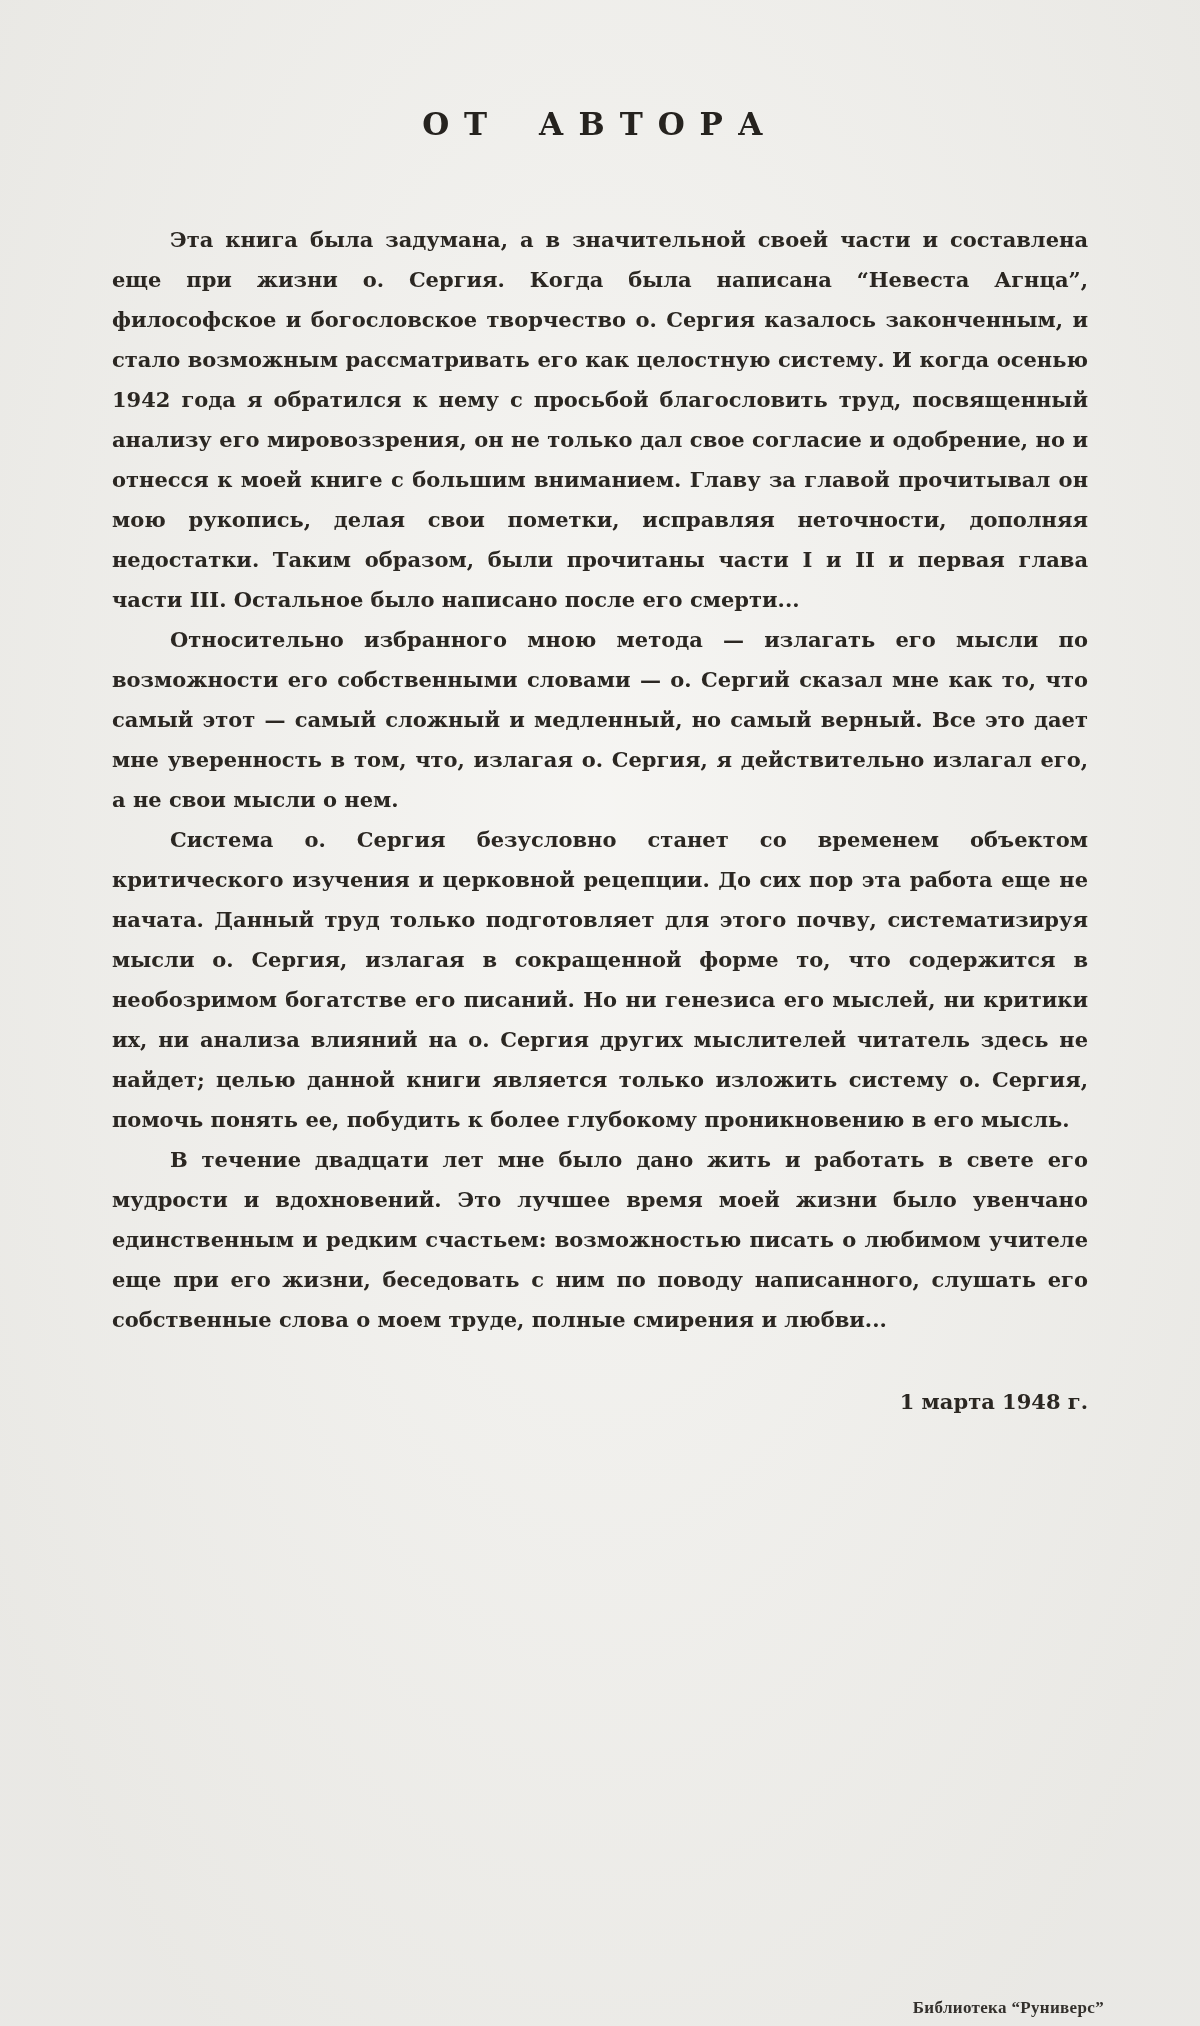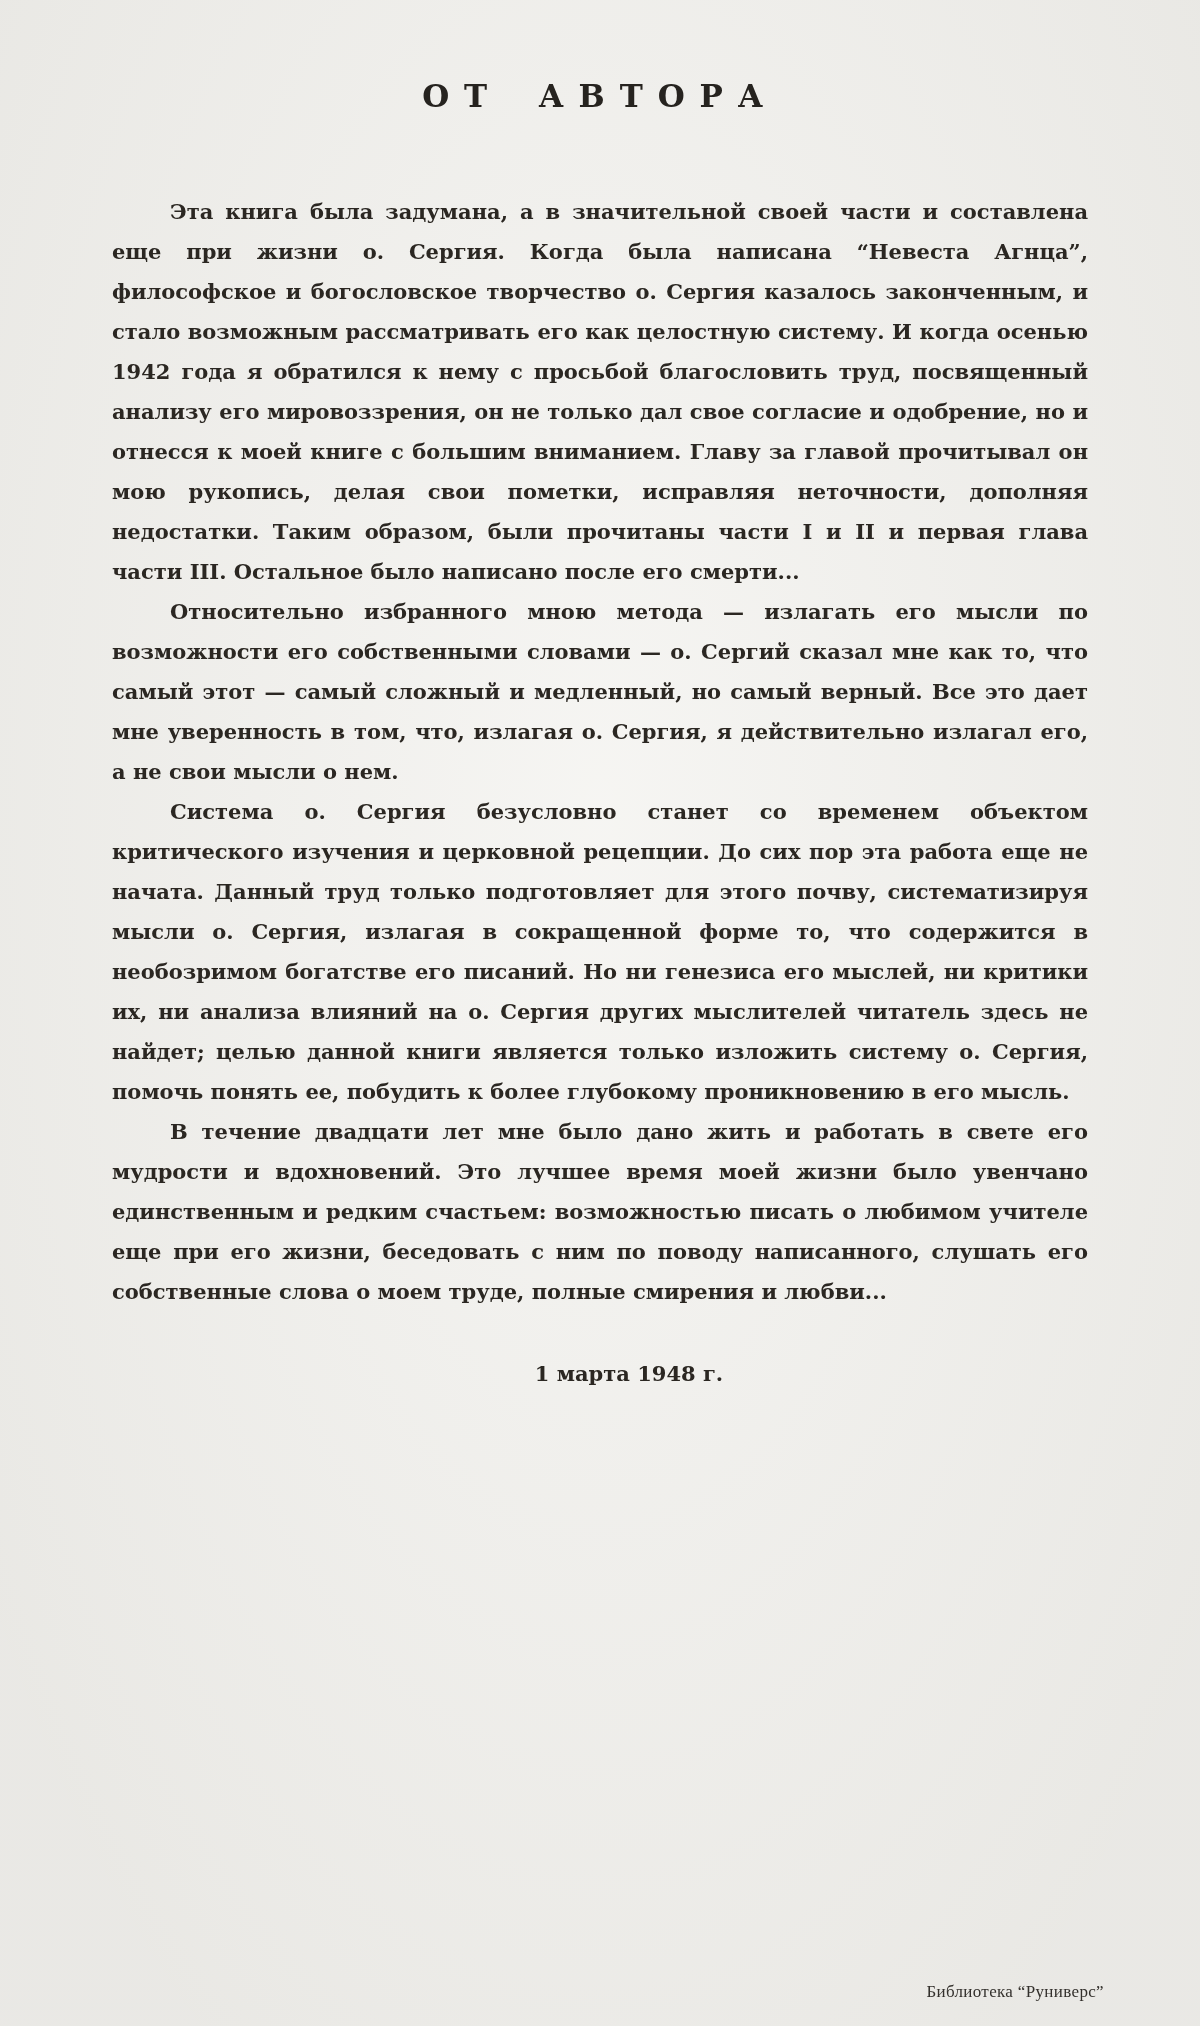--- a/index.html
+++ b/index.html
@@ -15,21 +15,21 @@
     background: #f1f0ec;
     background-image:
       radial-gradient(ellipse at 50% 40%, rgba(255,255,255,0.35), rgba(0,0,0,0.03) 85%);
     color: #2b2722;
     font-family: "DejaVu Serif", "Liberation Serif", serif;
     overflow: hidden;
     box-sizing: border-box;
   }
   .title {
     margin: 0;
-    padding-top: 78px;
+    padding-top: 106px;
     text-align: center;
     font-size: 31px;
     font-weight: bold;
     letter-spacing: 0.48em;
     word-spacing: 0.35em;
     color: #26231f;
   }
   .content {
     margin: 78px 112px 0 112px;
     width: 976px;
@@ -39,28 +39,28 @@
     font-size: 21px;
     font-weight: bold;
     line-height: 40px;
     text-align: justify;
     text-indent: 58px;
     color: #2b2722;
     text-rendering: optimizeLegibility;
   }
   .content p.date {
     margin-top: 42px;
-    text-align: center;
+    text-align: right;
   }
   .watermark {
     position: absolute;
     right: 96px;
-    bottom: 24px;
+    bottom: 8px;
     font-size: 17px;
-    font-weight: normal;
+    font-weight: bold;
     letter-spacing: 0.02em;
     color: #33302c;
     font-family: "Liberation Serif", "DejaVu Serif", serif;
   }
 </style>
 </head>
 <body>
 
 <div class="page">
 

